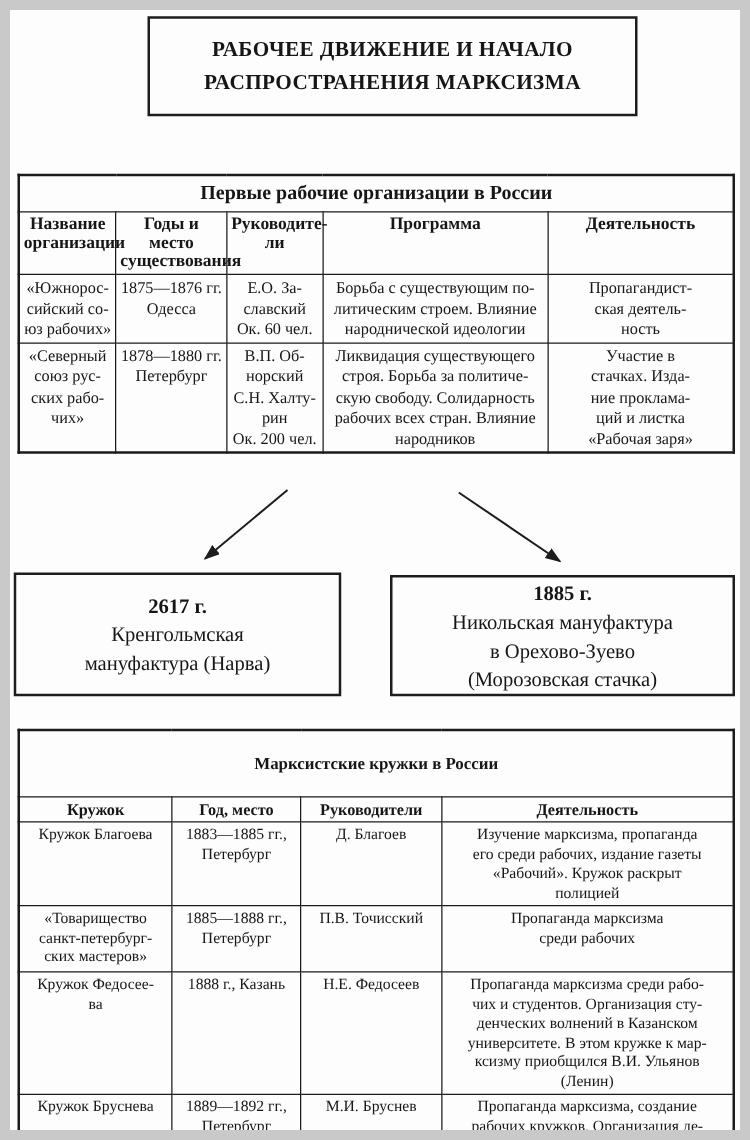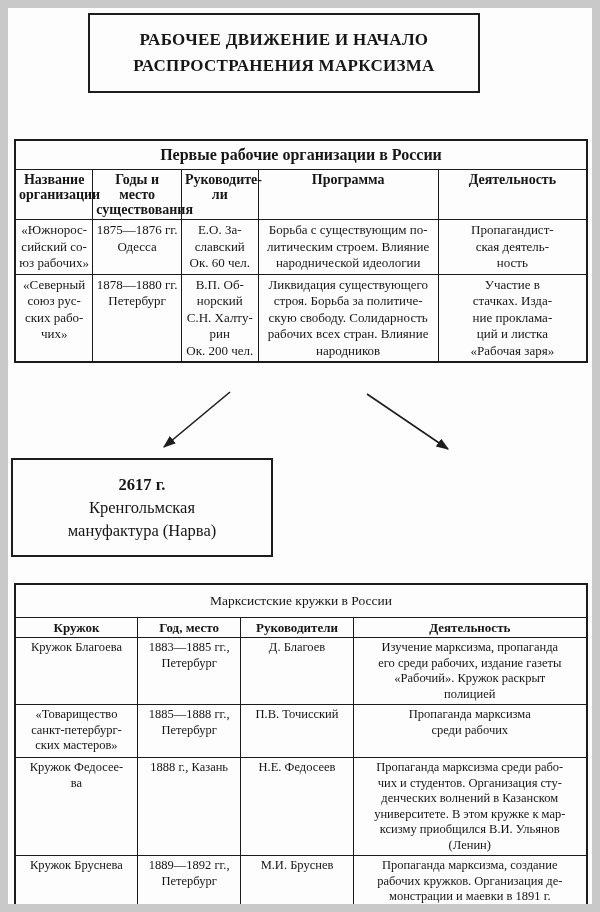--- a/index.html
+++ b/index.html
@@ -14,21 +14,21 @@
     margin:0 auto;
   }
   .frame {
     position:absolute; inset:0;
     border:8px solid #c9c9c9;
     pointer-events:none;
     z-index:10;
   }
   
   .title-box {
-    position:absolute; left:88px; top:13px; width:392px; height:80px;
+    position:absolute; left:118px; top:13px; width:392px; height:80px;
     border:2px solid #1d1d1d;
     display:flex; align-items:center; justify-content:center;
     text-align:center;
   }
   .title-box .txt {
     font-weight:bold; font-size:17px; line-height:26px;
     white-space:pre-line; letter-spacing:.3px;
   }
   
   table.t {
@@ -39,21 +39,21 @@
   table.t td, table.t th {
     border:1.5px solid #1b1b1b;
     text-align:center; vertical-align:top;
     white-space:pre-line;
     padding:2px 3px;
   }
   .t1 { top:139px; font-size:13px; line-height:16.5px; }
   .t1 .t-title { font-weight:bold; font-size:16px; line-height:20px; padding:4px 2px; vertical-align:middle; }
   .t1 th { font-weight:bold; font-size:14px; line-height:15px; vertical-align:middle; padding:3px 1px; }
   .t2 { top:583px; font-size:12.5px; line-height:15.5px; }
-  .t2 .t-title { font-weight:normal; font-size:13.5px; line-height:16px; padding:8px; vertical-align:middle; }
+  .t2 .t-title { font-weight:bold; font-size:13.5px; line-height:16px; padding:18px; vertical-align:middle; }
   .t2 th { font-weight:bold; font-size:13px; line-height:15px; vertical-align:middle; padding:2px; }
   
   .strikes-box {
     position:absolute; left:230px; top:381px; width:137px; height:42px;
     border:1.6px solid #1d1d1d;
     display:flex; align-items:center; justify-content:center;
     font-size:20px;
   }
   .arrows { position:absolute; left:0; top:374px; width:600px; height:92px; }
   .strike-box {
@@ -151,20 +151,26 @@
     <line x1="230" y1="18" x2="164" y2="73" stroke="#1d1d1d" stroke-width="1.6" marker-end="url(#ah)"></line>
     <line x1="367" y1="20" x2="448" y2="75" stroke="#1d1d1d" stroke-width="1.6" marker-end="url(#ah)"></line>
   </svg>
 
   <div class="strike-box box-1872">
     <div class="year">2617 г.</div>
     <div class="txt">Кренгольмская
 мануфактура (Нарва)</div>
   </div>
 
+  <div class="strike-box box-1885">
+    <div class="year">1885 г.</div>
+    <div class="txt">Никольская мануфактура
+в Орехово-Зуево
+(Морозовская стачка)</div>
+  </div>
 
   <table class="t t2">
     <colgroup>
       <col style="width:21.4%">
         <col style="width:18.1%">
         <col style="width:19.6%">
         <col style="width:40.9%">
     </colgroup>
     <tbody>
       <tr>

